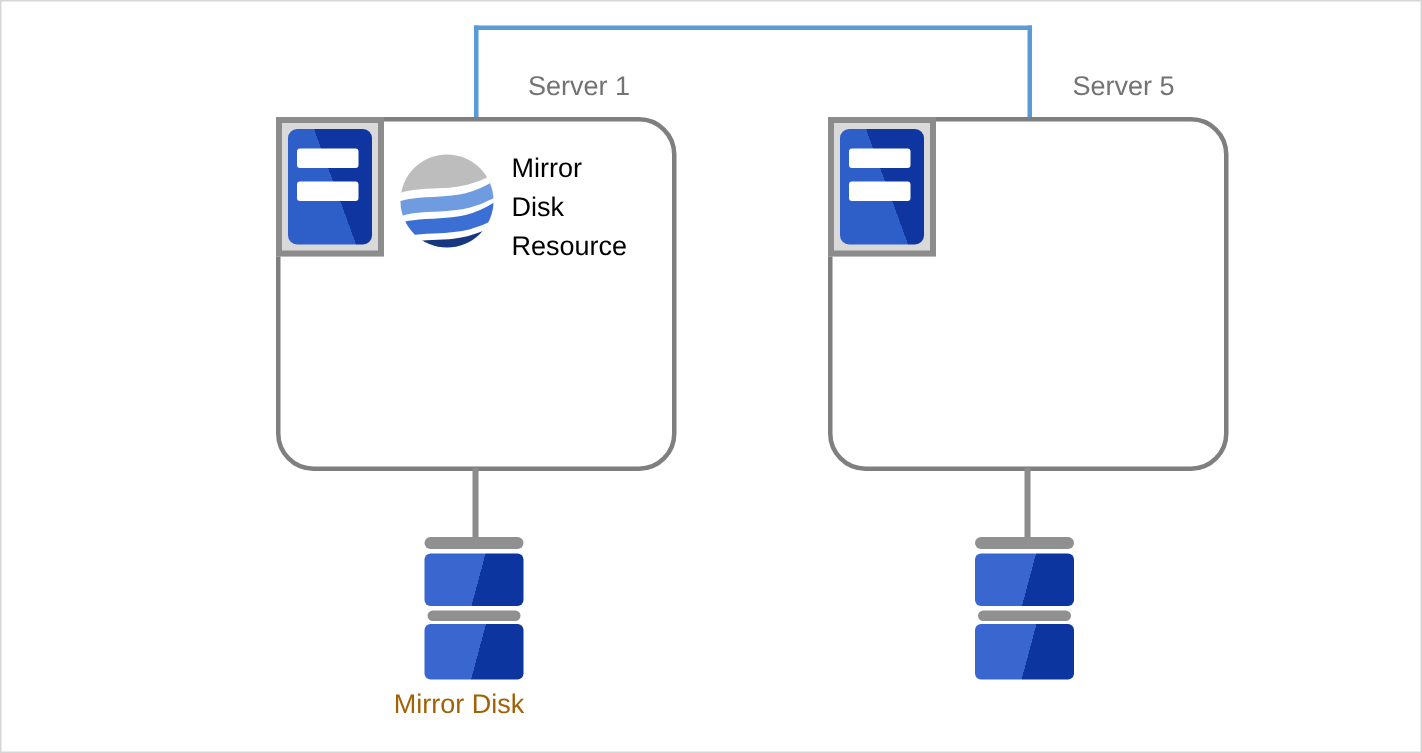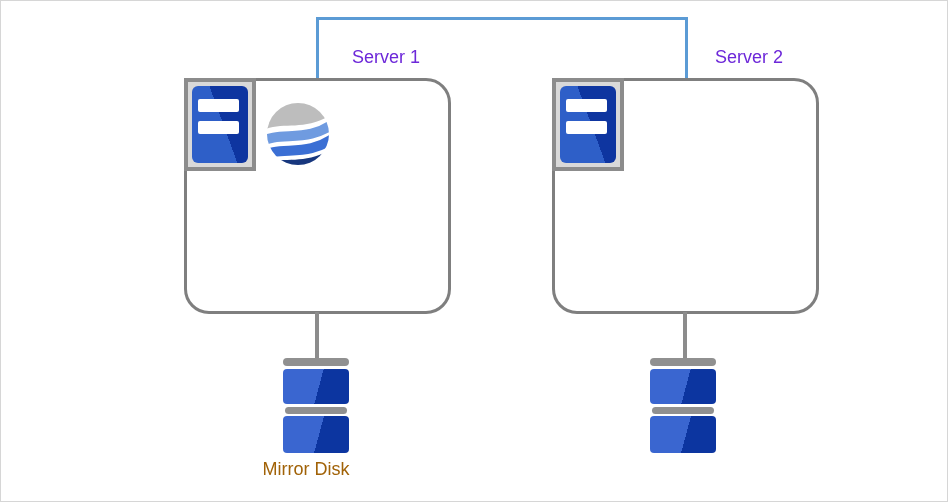--- a/index.html
+++ b/index.html
@@ -7,21 +7,21 @@
     position:relative;width:948px;height:502px;background:#ffffff;
     border:1px solid #d6d6d6;box-sizing:border-box;overflow:hidden;
   }
   .abs{position:absolute;}
   
   .link{background:#5b9bd5;}
   #link-top{left:315px;top:16px;width:372px;height:3px;}
   #link-left{left:315px;top:16px;width:3px;height:62px;}
   #link-right{left:684px;top:16px;width:3px;height:62px;}
   
-  .server-label{font-size:18px;color:#6d28d9;text-align:center;white-space:nowrap;}
+  .server-label{font-size:18px;color:#737373;text-align:center;white-space:nowrap;}
   #server1-label{left:330px;top:46px;width:110px;}
   #server2-label{left:693px;top:46px;width:110px;}
   
   .server-box{
     border:3px solid #7f7f7f;border-radius:25px;border-top-left-radius:5px;
     background:#fff;box-sizing:border-box;width:267px;height:236px;top:77px;
   }
   #server1-box{left:183px;}
   #server2-box{left:551px;}
   
@@ -65,21 +65,21 @@
 </head>
 <body>
 
 <div id="canvas">
 
   <div class="abs link" id="link-top"></div>
   <div class="abs link" id="link-left"></div>
   <div class="abs link" id="link-right"></div>
 
   <div class="abs server-label" id="server1-label">Server 1</div>
-  <div class="abs server-label" id="server2-label">Server 2</div>
+  <div class="abs server-label" id="server2-label">Server 5</div>
 
   <div class="abs server-box" id="server1-box"></div>
   <div class="abs server-box" id="server2-box"></div>
 
   <div class="abs server-icon" id="server1-icon">
     <div class="tower">
       <div class="slot slot1"></div>
       <div class="slot slot2"></div>
     </div>
   </div>
@@ -97,20 +97,21 @@
         </clipPath>
     </defs>
     <g clip-path="url(#wave-clip)">
       <path d="M -10 48 C 25 26, 60 52, 110 14 L 110 -10 L -10 -10 Z" fill="#bdbdbd"></path>
       <path d="M -10 64 C 25 42, 60 68, 110 30" fill="none" stroke="#6f9be0" stroke-width="15"></path>
       <path d="M -10 86 C 25 64, 60 90, 110 52" fill="none" stroke="#3b6fd4" stroke-width="15"></path>
       <path d="M -10 100 C 25 78, 60 104, 110 66 L 110 110 L -10 110 Z" fill="#17377e"></path>
     </g>
   </svg>
 
+  <div class="abs" id="mdr-label">Mirror Disk Resource</div>
 
   <div class="abs drop-line" id="drop1"></div>
   <div class="abs drop-line" id="drop2"></div>
 
   <div class="abs disk" id="disk1">
     <div class="cap"></div>
     <div class="platter p1"></div>
     <div class="divider"></div>
     <div class="platter p2"></div>
   </div>

